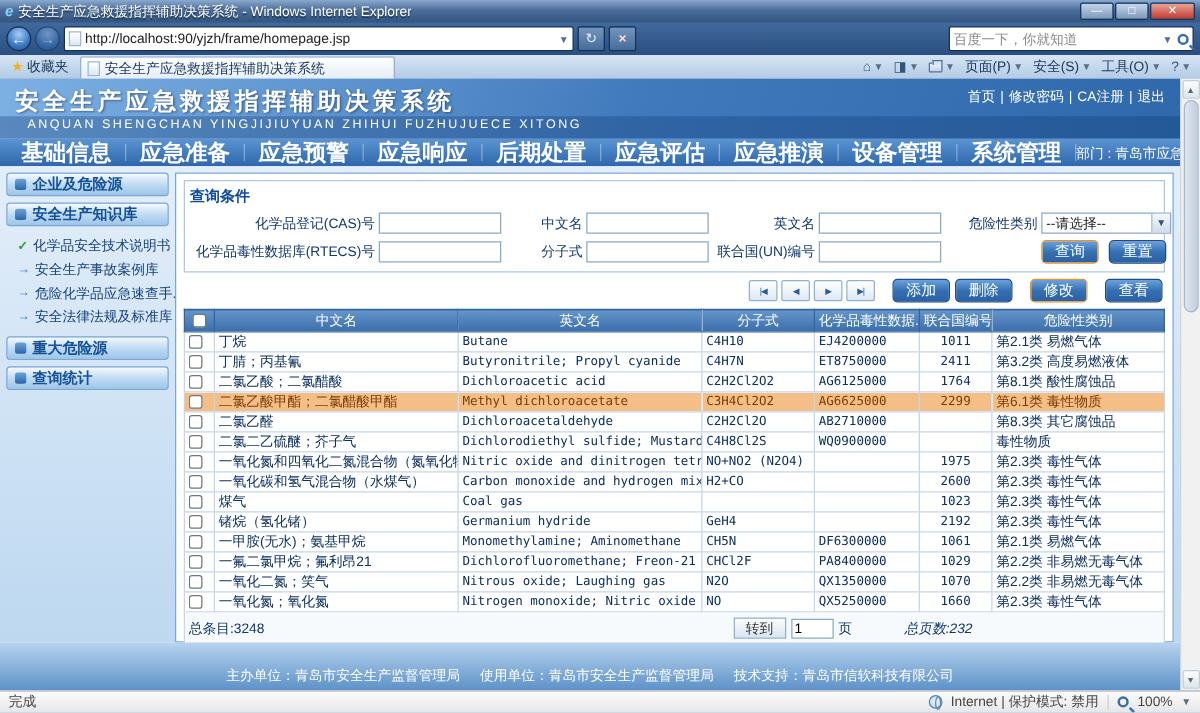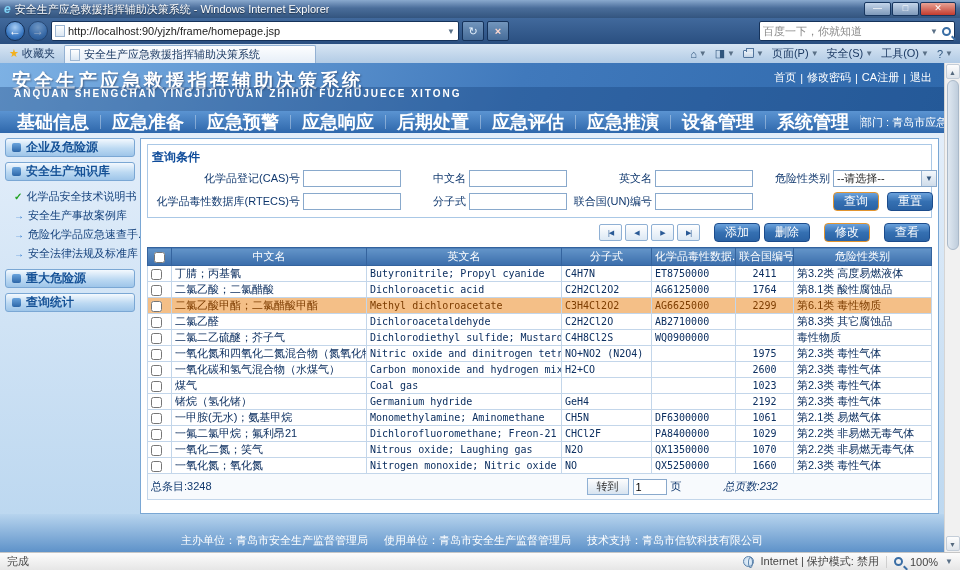--- a/index.html
+++ b/index.html
@@ -46,21 +46,21 @@
   .vscroll{width:16px;background:#f1f1f1;border-left:1px solid #d5d5d5;display:flex;flex-direction:column;align-items:center;}
   .sc-btn{width:14px;height:15px;font-size:7px;color:#55697e;text-align:center;line-height:15px;background:linear-gradient(#fdfdfd,#dfe5ec);border:1px solid #c3cdd8;border-radius:2px;margin:1px 0;}
   .sc-thumb{width:12px;height:170px;background:linear-gradient(90deg,#dfe8f1,#bfcddc);border:1px solid #aab9c9;border-radius:6px;}
   .sc-track{flex:1;}
 
   
   .app-header{height:48px;background:linear-gradient(110deg,#7db1e4 0%,#4079bc 55%,#2f69ac 100%);color:#fff;position:relative;flex:none;}
   .app-title{font-size:19px;font-weight:bold;letter-spacing:3px;padding:5px 0 0 12px;text-shadow:1px 1px 2px rgba(0,10,40,.45);}
   .header-links{position:absolute;top:7px;right:12px;font-size:11px;display:flex;gap:4px;align-items:center;}
   .hlink{cursor:pointer;}
-  .pinyin-band{position:absolute;left:0;right:0;bottom:0;height:24px;line-height:14px;background:rgba(14,56,112,.32);font-size:10px;font-weight:bold;letter-spacing:2px;padding-left:14px;white-space:nowrap;}
+  .pinyin-band{position:absolute;left:0;right:0;bottom:0;height:18px;line-height:14px;background:rgba(14,56,112,.32);font-size:10px;font-weight:normal;letter-spacing:2px;padding-left:22px;white-space:nowrap;}
   .app-nav{height:22px;background:linear-gradient(#5b94d2,#2e67ab);display:flex;align-items:center;color:#fff;padding:0 6px;flex:none;}
   .nav-item{font-size:18px;font-weight:bold;padding:0 11px;border-right:1px solid rgba(255,255,255,.35);line-height:14px;cursor:pointer;white-space:nowrap;}
   .nav-right{margin-left:auto;display:flex;gap:20px;font-size:11px;padding-right:8px;white-space:nowrap;}
 
   .page-body{flex:1;display:flex;padding:5px 5px 0 5px;background:linear-gradient(#e3eefa,#bdd8f0);min-height:0;}
   .sidebar{width:130px;display:flex;flex-direction:column;gap:5px;flex:none;}
   .side-btn{height:19px;border:1px solid #7aa7d4;border-radius:3px;background:linear-gradient(#f4f9fe,#bcd9f2 55%,#9ec5e9);display:flex;align-items:center;gap:5px;padding:0 6px;color:#155196;font-weight:bold;font-size:12px;cursor:pointer;white-space:nowrap;}
   .side-icon{width:9px;height:9px;border-radius:2px;background:linear-gradient(#6aa4dd,#2c66a8);flex:none;}
   .side-sub{display:flex;flex-direction:column;gap:4px;padding:3px 0 3px 9px;font-size:11px;color:#14417c;}
   .side-sub-item{display:flex;gap:4px;align-items:center;cursor:pointer;white-space:nowrap;}
@@ -308,20 +308,29 @@
                 <th>英文名</th>
                 <th>分子式</th>
                 <th>化学品毒性数据...</th>
                 <th>联合国编号</th>
                 <th>危险性类别</th>
               </tr>
             </thead>
             <tbody>
                 <tr>
                   <td><input type="checkbox" style=""></td>
+                  <td class="c-cn">丁烷</td>
+                  <td class="c-en mono">Butane</td>
+                  <td class="c-f mono">C4H10</td>
+                  <td class="c-r mono">EJ4200000</td>
+                  <td class="c-un mono">1011</td>
+                  <td class="c-d">第2.1类 易燃气体</td>
+                </tr>
+                <tr>
+                  <td><input type="checkbox" style=""></td>
                   <td class="c-cn">丁腈；丙基氰</td>
                   <td class="c-en mono">Butyronitrile; Propyl cyanide</td>
                   <td class="c-f mono">C4H7N</td>
                   <td class="c-r mono">ET8750000</td>
                   <td class="c-un mono">2411</td>
                   <td class="c-d">第3.2类 高度易燃液体</td>
                 </tr>
                 <tr>
                   <td><input type="checkbox" style=""></td>
                   <td class="c-cn">二氯乙酸；二氯醋酸</td>

